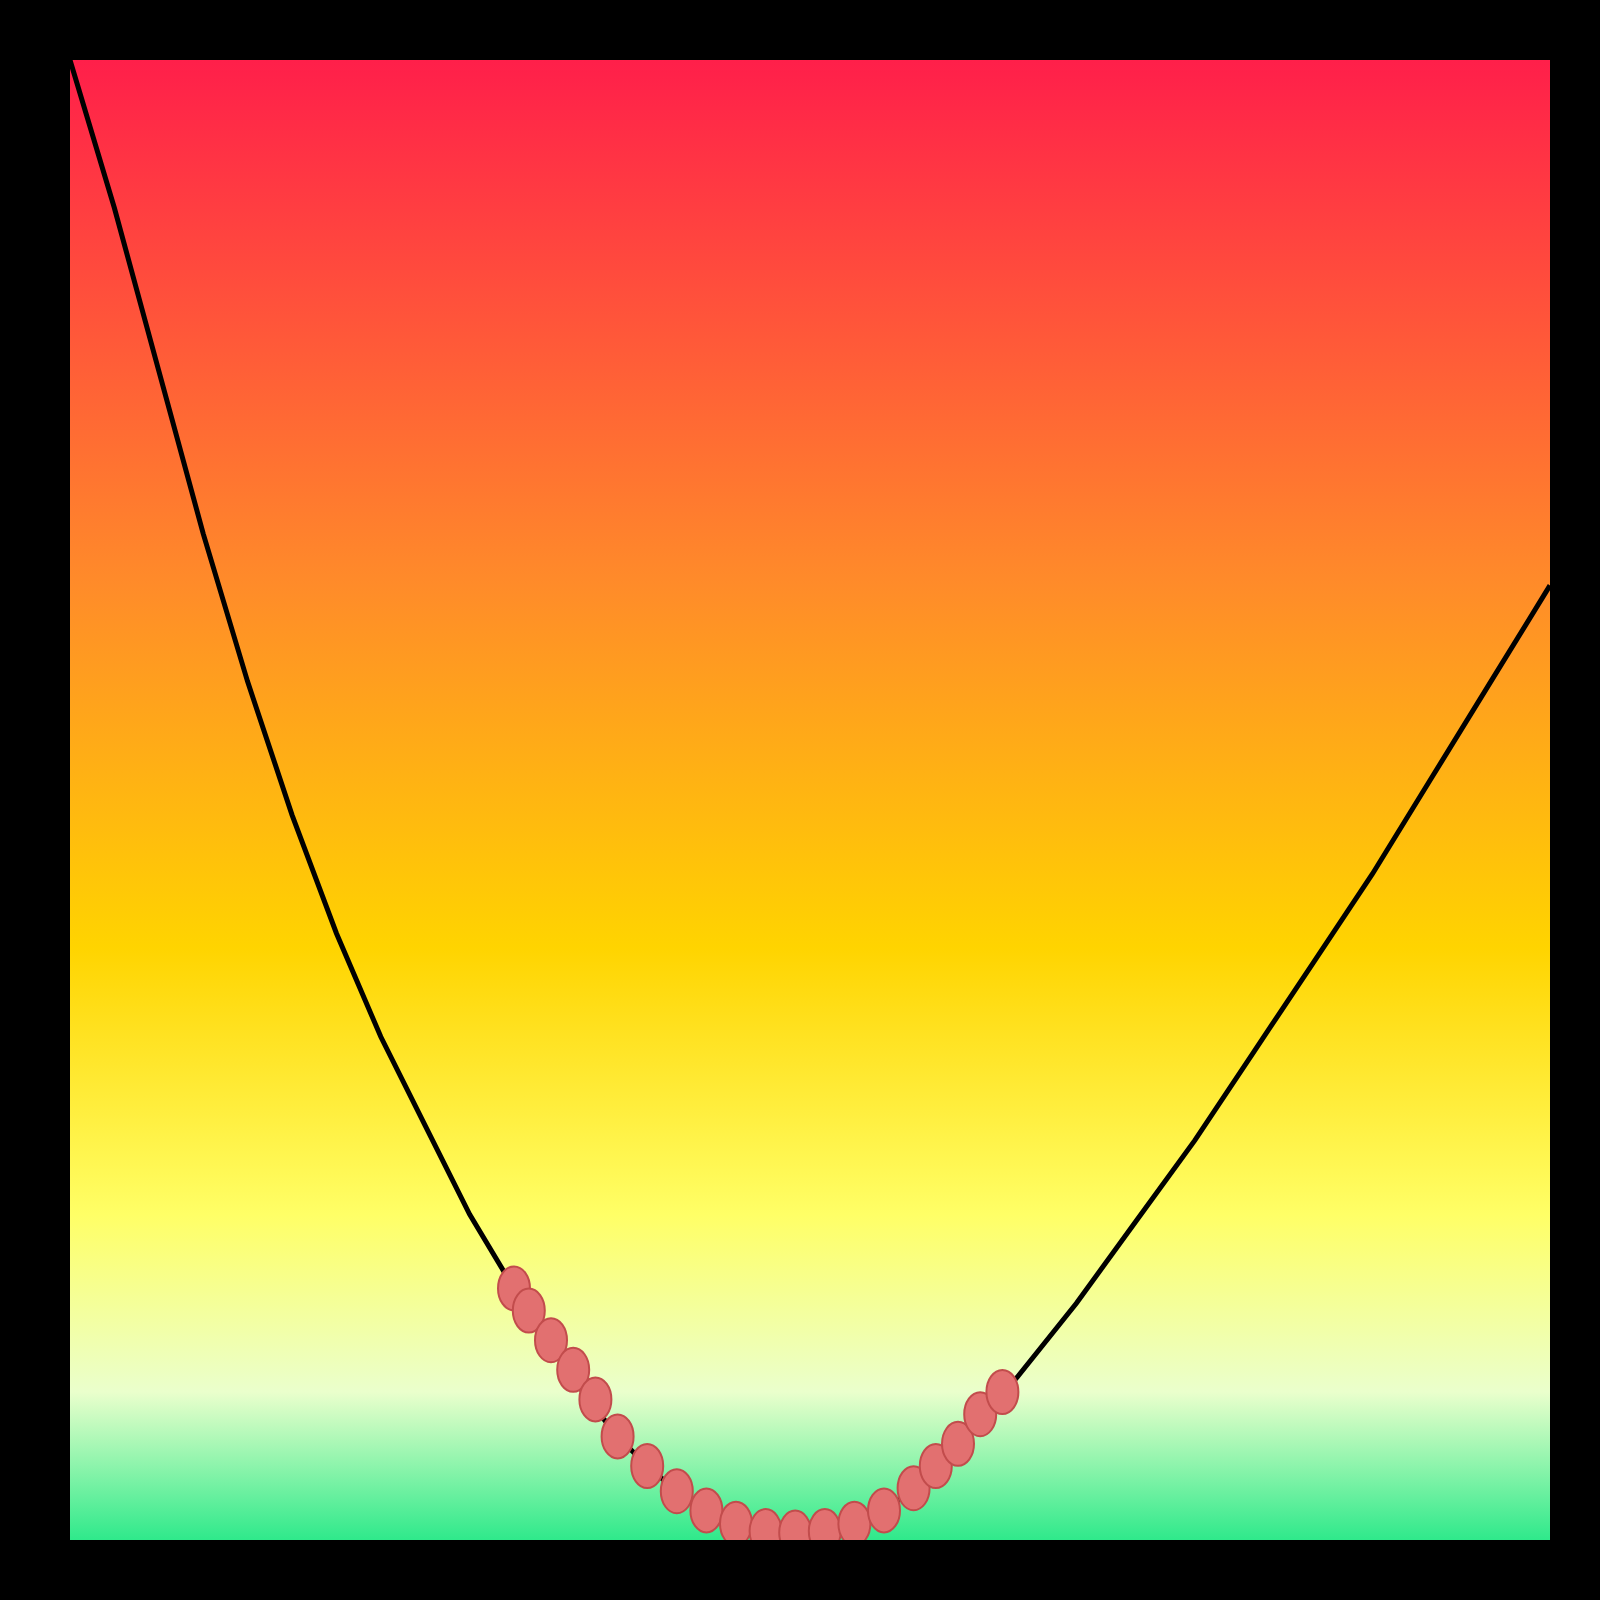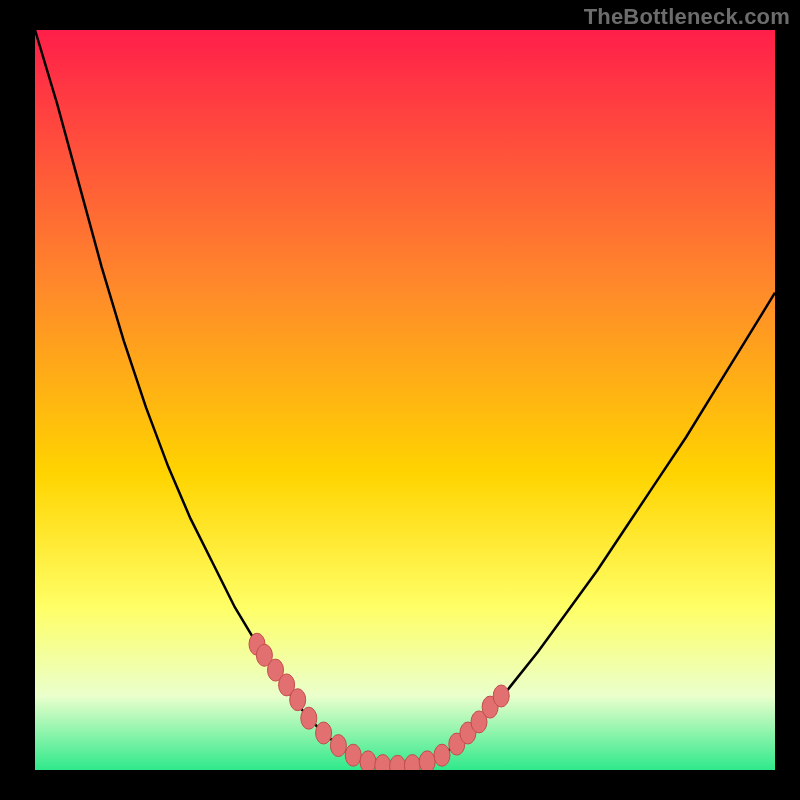--- a/index.html
+++ b/index.html
@@ -73,14 +73,13 @@
           <ellipse cx="392.20" cy="731.86" rx="8" ry="11" fill="#e27070" stroke="#c24c4c" stroke-width="1"></ellipse>
           <ellipse cx="407.00" cy="725.20" rx="8" ry="11" fill="#e27070" stroke="#c24c4c" stroke-width="1"></ellipse>
           <ellipse cx="421.80" cy="714.10" rx="8" ry="11" fill="#e27070" stroke="#c24c4c" stroke-width="1"></ellipse>
           <ellipse cx="432.90" cy="703.00" rx="8" ry="11" fill="#e27070" stroke="#c24c4c" stroke-width="1"></ellipse>
           <ellipse cx="444.00" cy="691.90" rx="8" ry="11" fill="#e27070" stroke="#c24c4c" stroke-width="1"></ellipse>
           <ellipse cx="455.10" cy="677.10" rx="8" ry="11" fill="#e27070" stroke="#c24c4c" stroke-width="1"></ellipse>
           <ellipse cx="466.20" cy="666.00" rx="8" ry="11" fill="#e27070" stroke="#c24c4c" stroke-width="1"></ellipse>
         </g>
     </svg>
   </div>
-  <div class="watermark">TheBottleneck.com</div>
 </div>
 
 </body></html>

